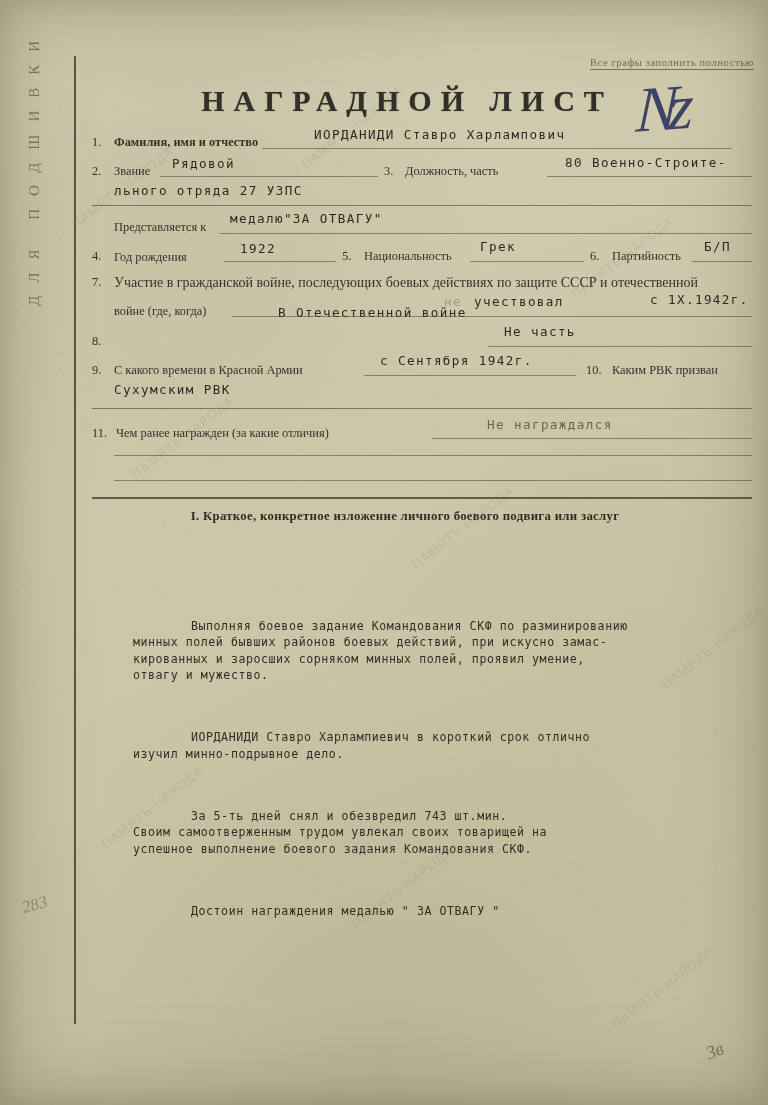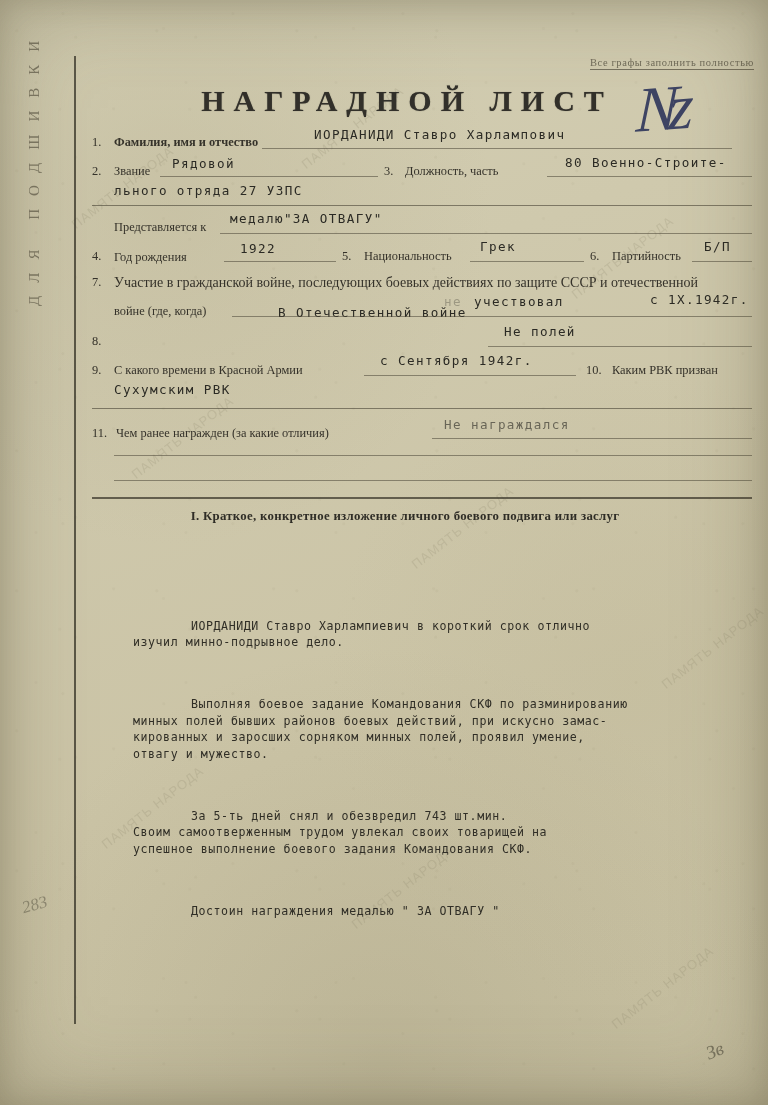--- a/index.html
+++ b/index.html
@@ -98,21 +98,21 @@
   }
   .fill {
     
     font-family: "DejaVu Sans Mono", "Liberation Mono", monospace;
     font-size: 12.6px;
     letter-spacing: 1.4px;
     color: #2b2a24;
     white-space: nowrap;
   }
   .fill.faded { opacity: .30; }
-  .fill.faint { opacity: .62; }
+  .fill.faint { opacity: .62; margin-left: 43px; }
   .ruleline {
     position: absolute;
     height: 1px;
     background: #4a4537;
     opacity: .55;
   }
   .abs { position: absolute; white-space: nowrap; }
 
   .thickline {
     position: absolute;
@@ -276,21 +276,21 @@
       <span class="lbl abs" style="left:22px; top:10px;">войне (где, когда)</span>
       <span class="fill abs" style="left:186px; top:-2px;margin-top:13px;">В Отечественной войне</span>
       <span class="fill faded abs" style="left:352px; top:0px;">не</span>
       <span class="fill abs" style="left:382px; top:0px;text-align:right;">учествовал</span>
       <span class="fill abs" style="left:510px; top:-2px;margin-left:48px;">с 1X.1942г.</span>
       <div class="ruleline" style="left:140px; top:22px; width:520px;"></div>
     </div>
 
     <div class="row" style="height:30px;">
       <span class="lbl abs" style="left:0; top:10px;">8.</span>
-      <span class="fill abs" style="left:412px; top:0px;">Не полей</span>
+      <span class="fill abs" style="left:412px; top:0px;">Не часть</span>
       <div class="ruleline" style="left:396px; top:22px; width:264px;"></div>
     </div>
 
     <div class="row" style="height:26px;">
       <span class="lbl abs" style="left:0; top:9px;">9.</span>
       <span class="lbl abs" style="left:22px; top:9px;">С какого времени в Красной Армии</span>
       <span class="fill abs" style="left:288px; top:-1px;">с Сентября 1942г.</span>
       <div class="ruleline" style="left:272px; top:21px; width:212px;"></div>
       <span class="lbl abs" style="left:494px; top:9px;">10.</span>
       <span class="lbl abs" style="left:520px; top:9px;">Каким РВК призван</span>
@@ -309,26 +309,26 @@
 
     <div class="ruleline" style="left:22px; top:329px; width:638px;"></div>
     <div class="ruleline" style="left:22px; top:354px; width:638px;"></div>
   </div>
 
   <div class="thickline" style="left:92px; top:497px; width:660px;"></div>
 
   <div class="section-head" style="top:509px;">I. Краткое, конкретное изложение личного боевого подвига или заслуг</div>
 
   <div class="body-text">
-    <p><span class="ind"></span><span>ИОРДАНИДИ Ставро Харлампиевич в короткий срок отлично
-изучил минно-подрывное дело.</span></p>
     <p><span class="ind"></span><span>Выполняя боевое задание Командования СКФ по разминированию
 минных полей бывших районов боевых действий, при искусно замас-
 кированных и заросших сорняком минных полей, проявил умение,
 отвагу и мужество.</span></p>
+    <p><span class="ind"></span><span>ИОРДАНИДИ Ставро Харлампиевич в короткий срок отлично
+изучил минно-подрывное дело.</span></p>
     <p><span class="ind"></span><span>За 5-ть дней снял и обезвредил 743 шт.мин.
 Своим самоотверженным трудом увлекал своих товарищей на
 успешное выполнение боевого задания Командования СКФ.</span></p>
     <p><span class="ind"></span><span>Достоин награждения медалью " ЗА ОТВАГУ "</span></p>
   </div>
 
   <div class="footer">
 
     
     

